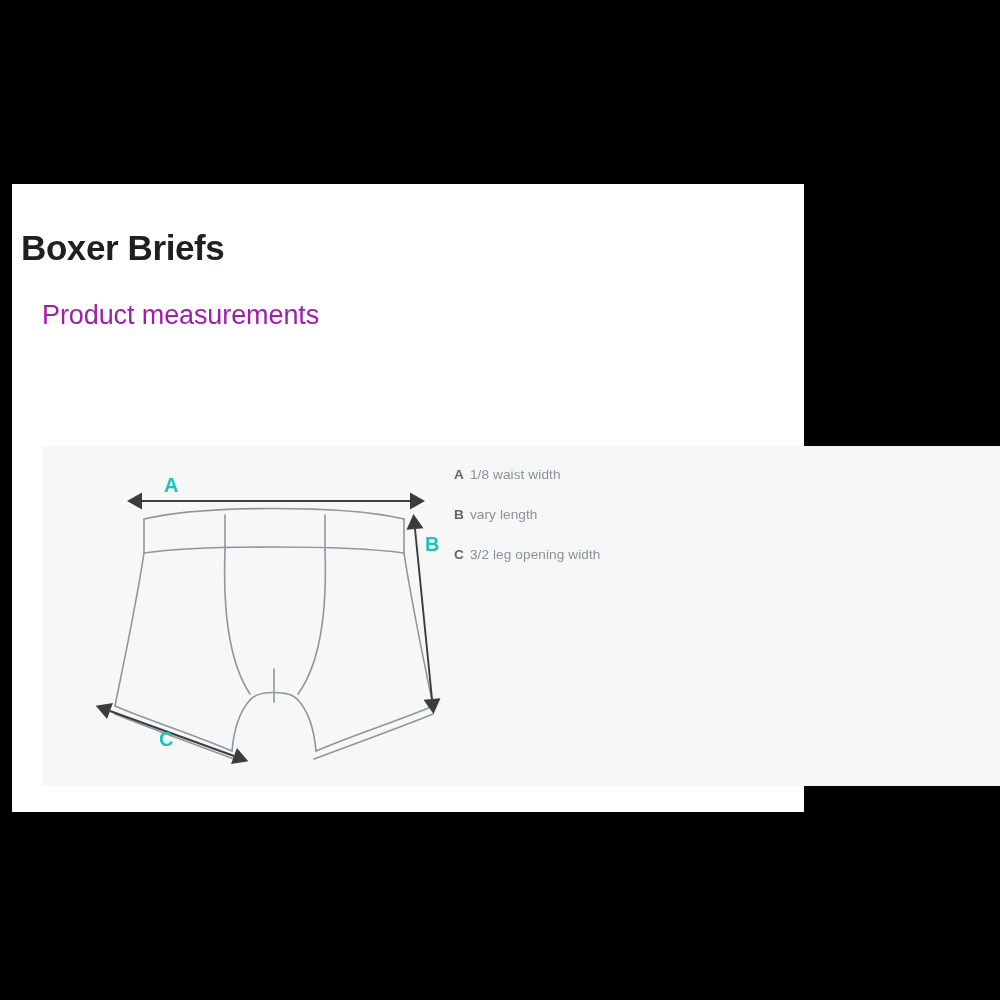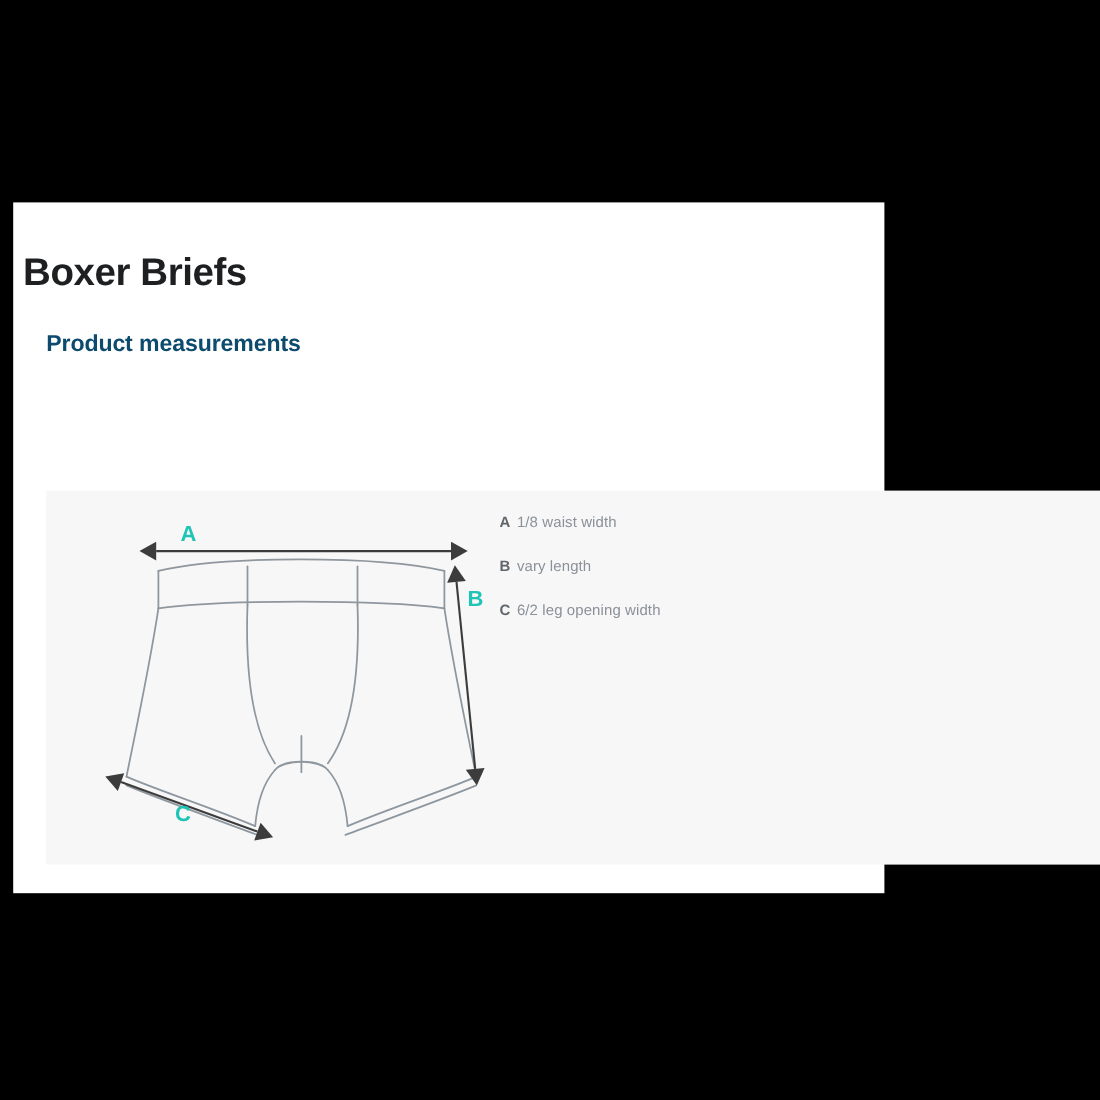--- a/index.html
+++ b/index.html
@@ -45,23 +45,23 @@
     font-weight: bold;
     color: #1d1f21;
     letter-spacing: -0.4px;
     line-height: 1;
     margin: 0;
   }
   .section-title {
     position: absolute;
     left: 30px;
     top: 118px;
-    font-size: 21px;
-    font-weight: bold;
-    color: #0c4a6e;
+    font-size: 27px;
+    font-weight: normal;
+    color: #a21caf;
     letter-spacing: -0.1px;
     line-height: 1;
     margin: 0;
   }
   .intro {
     position: absolute;
     left: 30px;
     top: 170px;
     width: 962px;
     font-size: 14.7px;
@@ -193,19 +193,19 @@
         <span class="legend-label">1/8 waist width</span>
       </div>
 
       <div class="legend-row">
         <span class="legend-key">B</span>
         <span class="legend-label">vary length</span>
       </div>
 
       <div class="legend-row">
         <span class="legend-key">C</span>
-        <span class="legend-label">6/2 leg opening width</span>
+        <span class="legend-label">3/2 leg opening width</span>
       </div>
 
     </div>
 
   </div>
 </div>
 
 </body></html>

